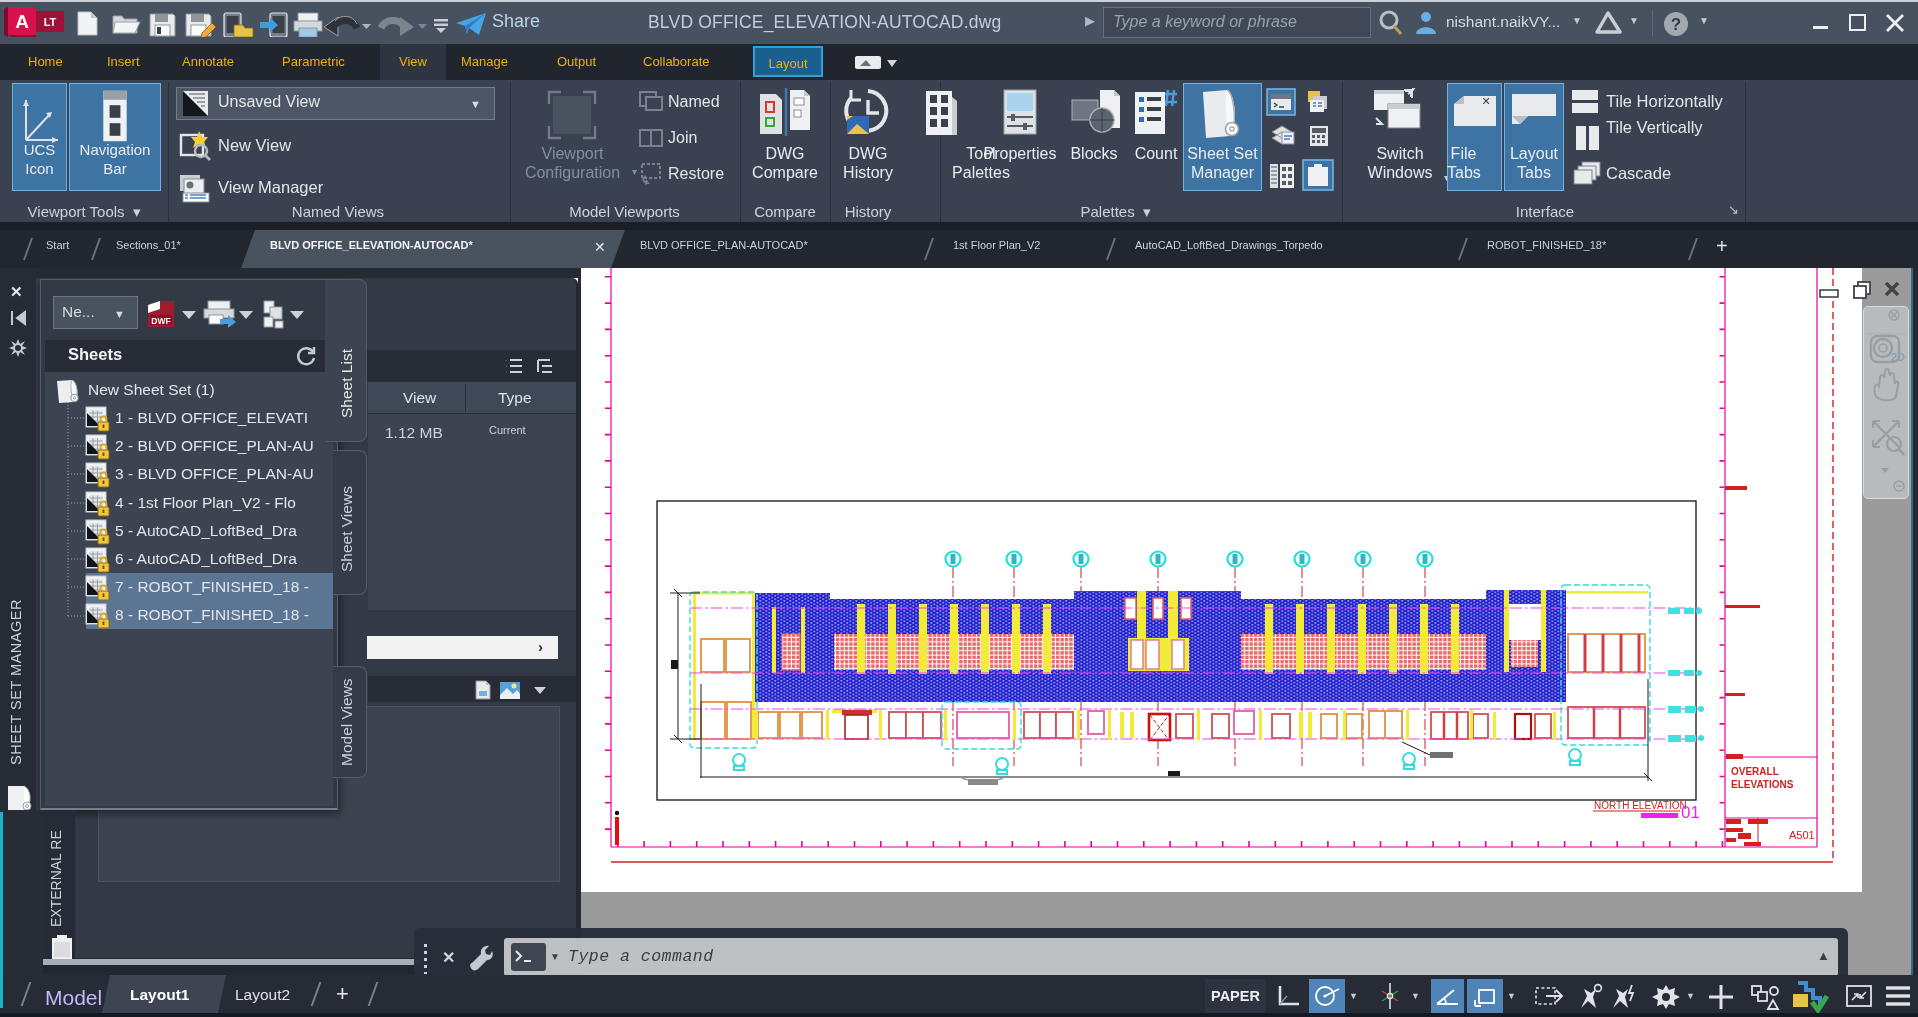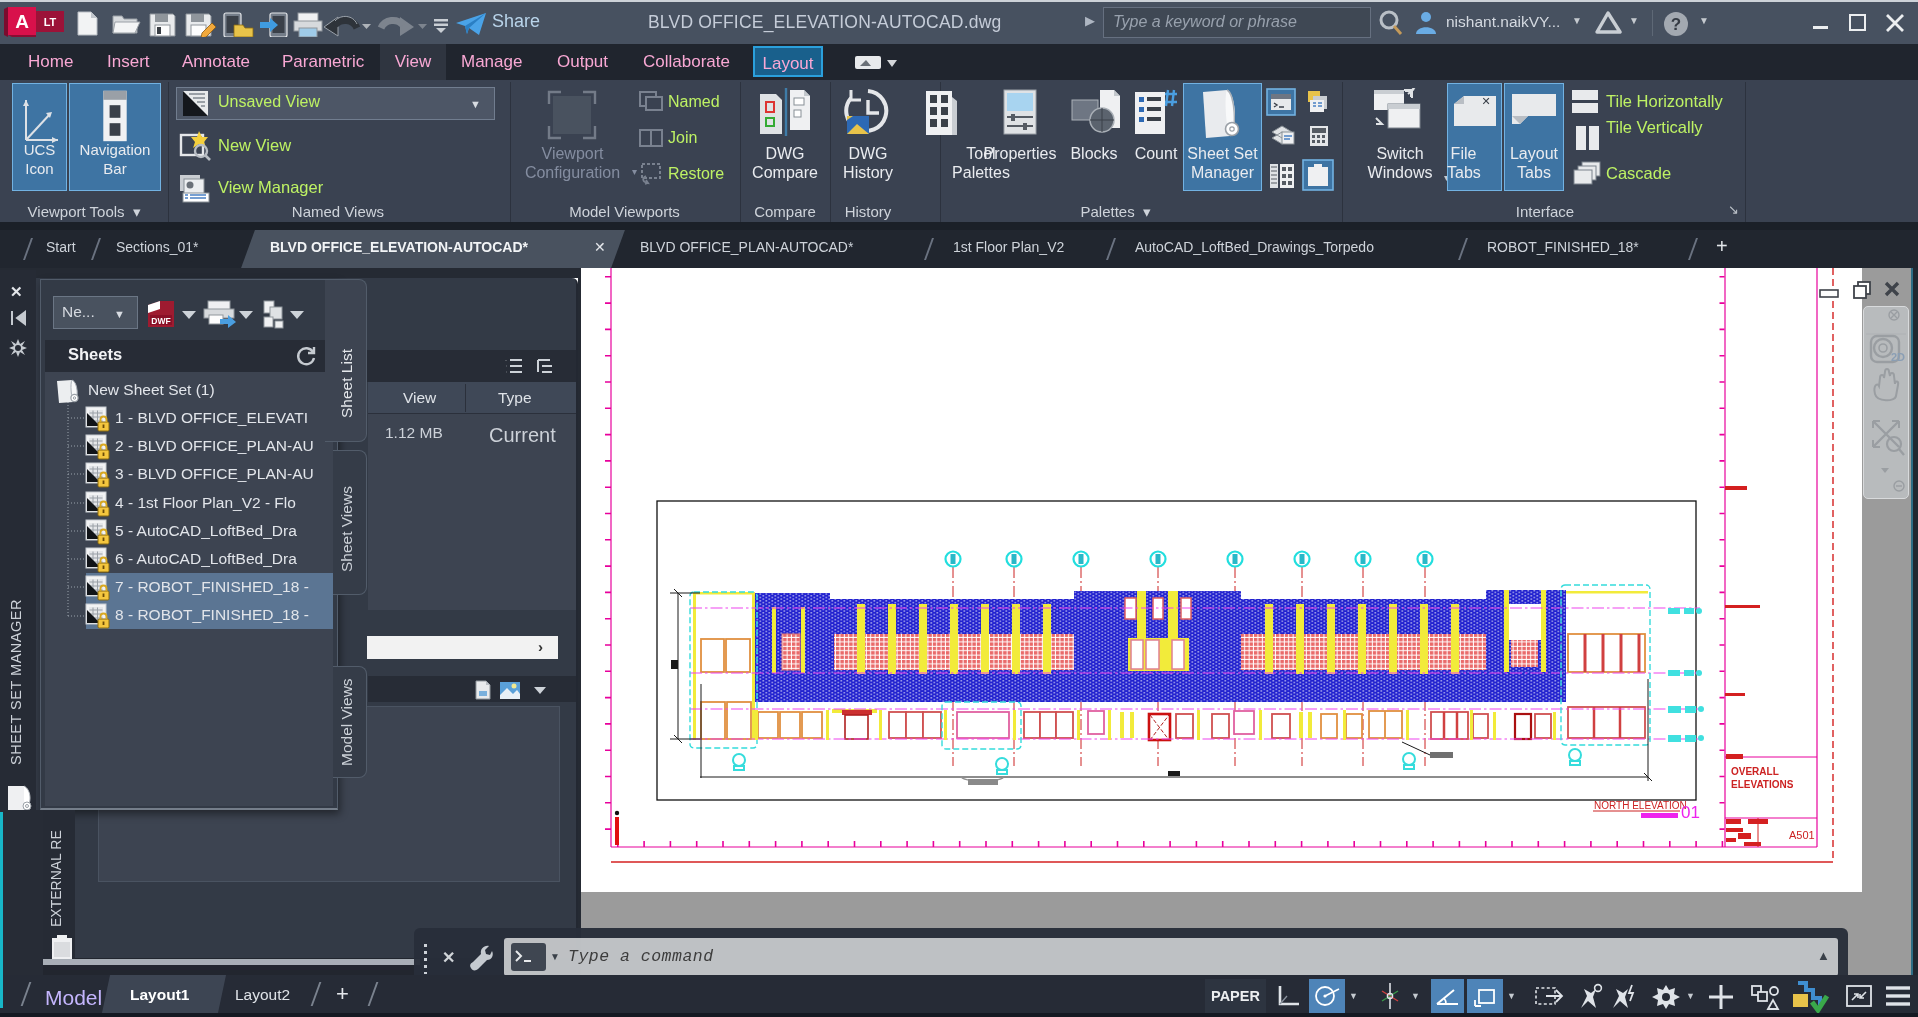--- a/index.html
+++ b/index.html
@@ -4,21 +4,21 @@
 <style>
 * { margin:0; padding:0; box-sizing:border-box; }
 html,body { width:1918px; height:1017px; overflow:hidden; background:#272c36;
   font-family:"Liberation Sans", sans-serif; }
 .abs { position:absolute; }
 #page { position:relative; width:1918px; height:1017px; }
 
 #titlebar { position:absolute; left:0; top:0; width:1918px; height:44px;
   background:#475160; border-top:2px solid #cdd2d8; }
 #menubar { position:absolute; left:0; top:44px; width:1918px; height:36px; background:#20252e; }
-.mtab { position:absolute; top:0; height:36px; line-height:36px; color:#f9a8d4; font-size:17px; }
+.mtab { position:absolute; top:0; height:36px; line-height:36px; color:#eab308; font-size:13px; }
 #ribbon { position:absolute; left:0; top:80px; width:1918px; height:150px; background:#3a4251; }
 #filetabs { position:absolute; left:0; top:230px; width:1918px; height:38px; background:#21262f; }
 #canvas { position:absolute; left:0; top:268px; width:1918px; height:707px; background:#9b9b9b; overflow:hidden; }
 #statusbar { position:absolute; left:0; top:975px; width:1918px; height:42px; background:#262b36; }
 .vtext { writing-mode:vertical-rl; transform:rotate(180deg); white-space:nowrap; }
 </style>
 </head>
 <body>
 <div id="page">
   <div id="canvas">
@@ -437,21 +437,21 @@
       </svg>
     </div>
   </div>
   <div id="ribbon">
     <style>
       .rdiv { position:absolute; top:2px; width:1px; height:140px; background:#2c323e; }
       .rcap { position:absolute; top:123px; font-size:15px; color:#ced3da; text-align:center; }
       .rbig { position:absolute; top:3px; height:108px; background:#3e74a3; border:1.6px solid #72b2e2; }
       .rlbl { position:absolute; font-size:15px; color:#e9ebef; text-align:center; line-height:19px; }
       .rgray { color:#848da0; }
-      .rsmalltxt { position:absolute; font-size:15px; color:#bef264;text-align:right; }
+      .rsmalltxt { position:absolute; font-size:15px; color:#e5e5e5;text-align:right; }
     </style>
     <div class="rdiv" style="left:168px"></div>
       <div class="rdiv" style="left:510px"></div>
     <div class="rdiv" style="left:740px"></div>
       <div class="rdiv" style="left:830px"></div>
     <div class="rdiv" style="left:940px"></div>
       <div class="rdiv" style="left:1342px"></div>
     <div class="rdiv" style="left:1745px"></div>
     <div style="position:absolute;left:0;top:142px;width:1918px;height:8px;background:#1b2028"></div>
 
@@ -669,21 +669,21 @@
       <rect x="6" y="6" width="18" height="14" fill="#e8eaec" stroke="#7a828c"></rect>
       <rect x="2" y="10" width="18" height="14" fill="#e8eaec" stroke="#7a828c"></rect>
     </svg>
     <div class="rsmalltxt" style="left:1606px;top:84px;font-size:16.5px">Cascade</div>
     <div class="rcap" style="left:1490px;width:110px">Interface</div>
     <div class="abs" style="left:1728px;top:122px;font-size:13px;color:#b9bfc6">↘</div>
   </div>
   <div id="filetabs">
     <style>
       .ftsep { position:absolute; top:8px; width:2px; height:22px; background:#6a7280; transform:skewX(-20deg); }
-      .fttxt { position:absolute; top:9px; font-size:14px; color:#ced3da; }
+      .fttxt { position:absolute; top:9px; font-size:11px; color:#ced3da; }
     </style>
     <div class="ftsep" style="left:27px"></div>
     <div class="fttxt" style="left:46px">Start</div>
     <div class="ftsep" style="left:95px"></div>
     <div class="fttxt" style="left:116px">Sections_01*</div>
     <div style="position:absolute;left:248px;top:0;width:370px;height:38px;background:#49525f;transform:skewX(-20deg)"></div>
     <div class="fttxt" style="left:270px;font-weight:bold;color:#f2f4f6">BLVD OFFICE_ELEVATION-AUTOCAD*</div>
     <div class="fttxt" style="left:594px;color:#e4e7eb;font-size:14px">✕</div>
     <div class="fttxt" style="left:640px">BLVD OFFICE_PLAN-AUTOCAD*</div>
     <div class="ftsep" style="left:928px"></div>
@@ -718,21 +718,21 @@
         <line x1="44" y1="16" x2="54" y2="16"></line>
           <line x1="40" y1="4" x2="40" y2="16"></line>
       </g>
     </svg>
     <div class="abs" style="left:368px;top:382px;width:208px;height:32px;background:#3f4857;border-bottom:1px solid #2b303b"></div>
     <div class="abs" style="left:465px;top:384px;width:1px;height:28px;background:#2b303b"></div>
     <div class="abs" style="left:403px;top:389px;font-size:15.5px;color:#dfe3e8">View</div>
     <div class="abs" style="left:498px;top:389px;font-size:15.5px;color:#dfe3e8">Type</div>
     <div class="abs" style="left:368px;top:414px;width:208px;height:196px;background:#3d4451"></div>
     <div class="abs" style="left:385px;top:424px;font-size:15.5px;color:#ccd1d8">1.12 MB</div>
-    <div class="abs" style="left:489px;top:424px;font-size:20px;color:#ccd1d8">Current</div>
+    <div class="abs" style="left:489px;top:424px;font-size:11px;color:#ccd1d8">Current</div>
     <div class="abs" style="left:367px;top:636px;width:191px;height:23px;background:#f2f2f2"></div>
     <div class="abs" style="left:538px;top:638px;font-size:15px;font-weight:bold;color:#323232">›</div>
     <div class="abs" style="left:368px;top:676px;width:208px;height:26px;background:#272c36"></div>
     <svg class="abs" style="left:474px;top:679px" width="75" height="22" viewBox="0 0 75 22">
       <path d="M2 2 L12 2 L16 6 L16 20 L2 20 Z" fill="#e8eaec" stroke="#8f959b"></path>
       <path d="M12 2 L12 6 L16 6 Z" fill="#b9bec4"></path>
       <rect x="5" y="12" width="8" height="5" fill="#7ab0dc"></rect>
       <rect x="26" y="3" width="20" height="17" fill="#5aa0d8"></rect>
       <path d="M26 16 L33 9 L39 15 L43 11 L46 15 L46 20 L26 20 Z" fill="#e8f0f6"></path>
       <circle cx="40" cy="7" r="2.5" fill="#f0e890"></circle>

